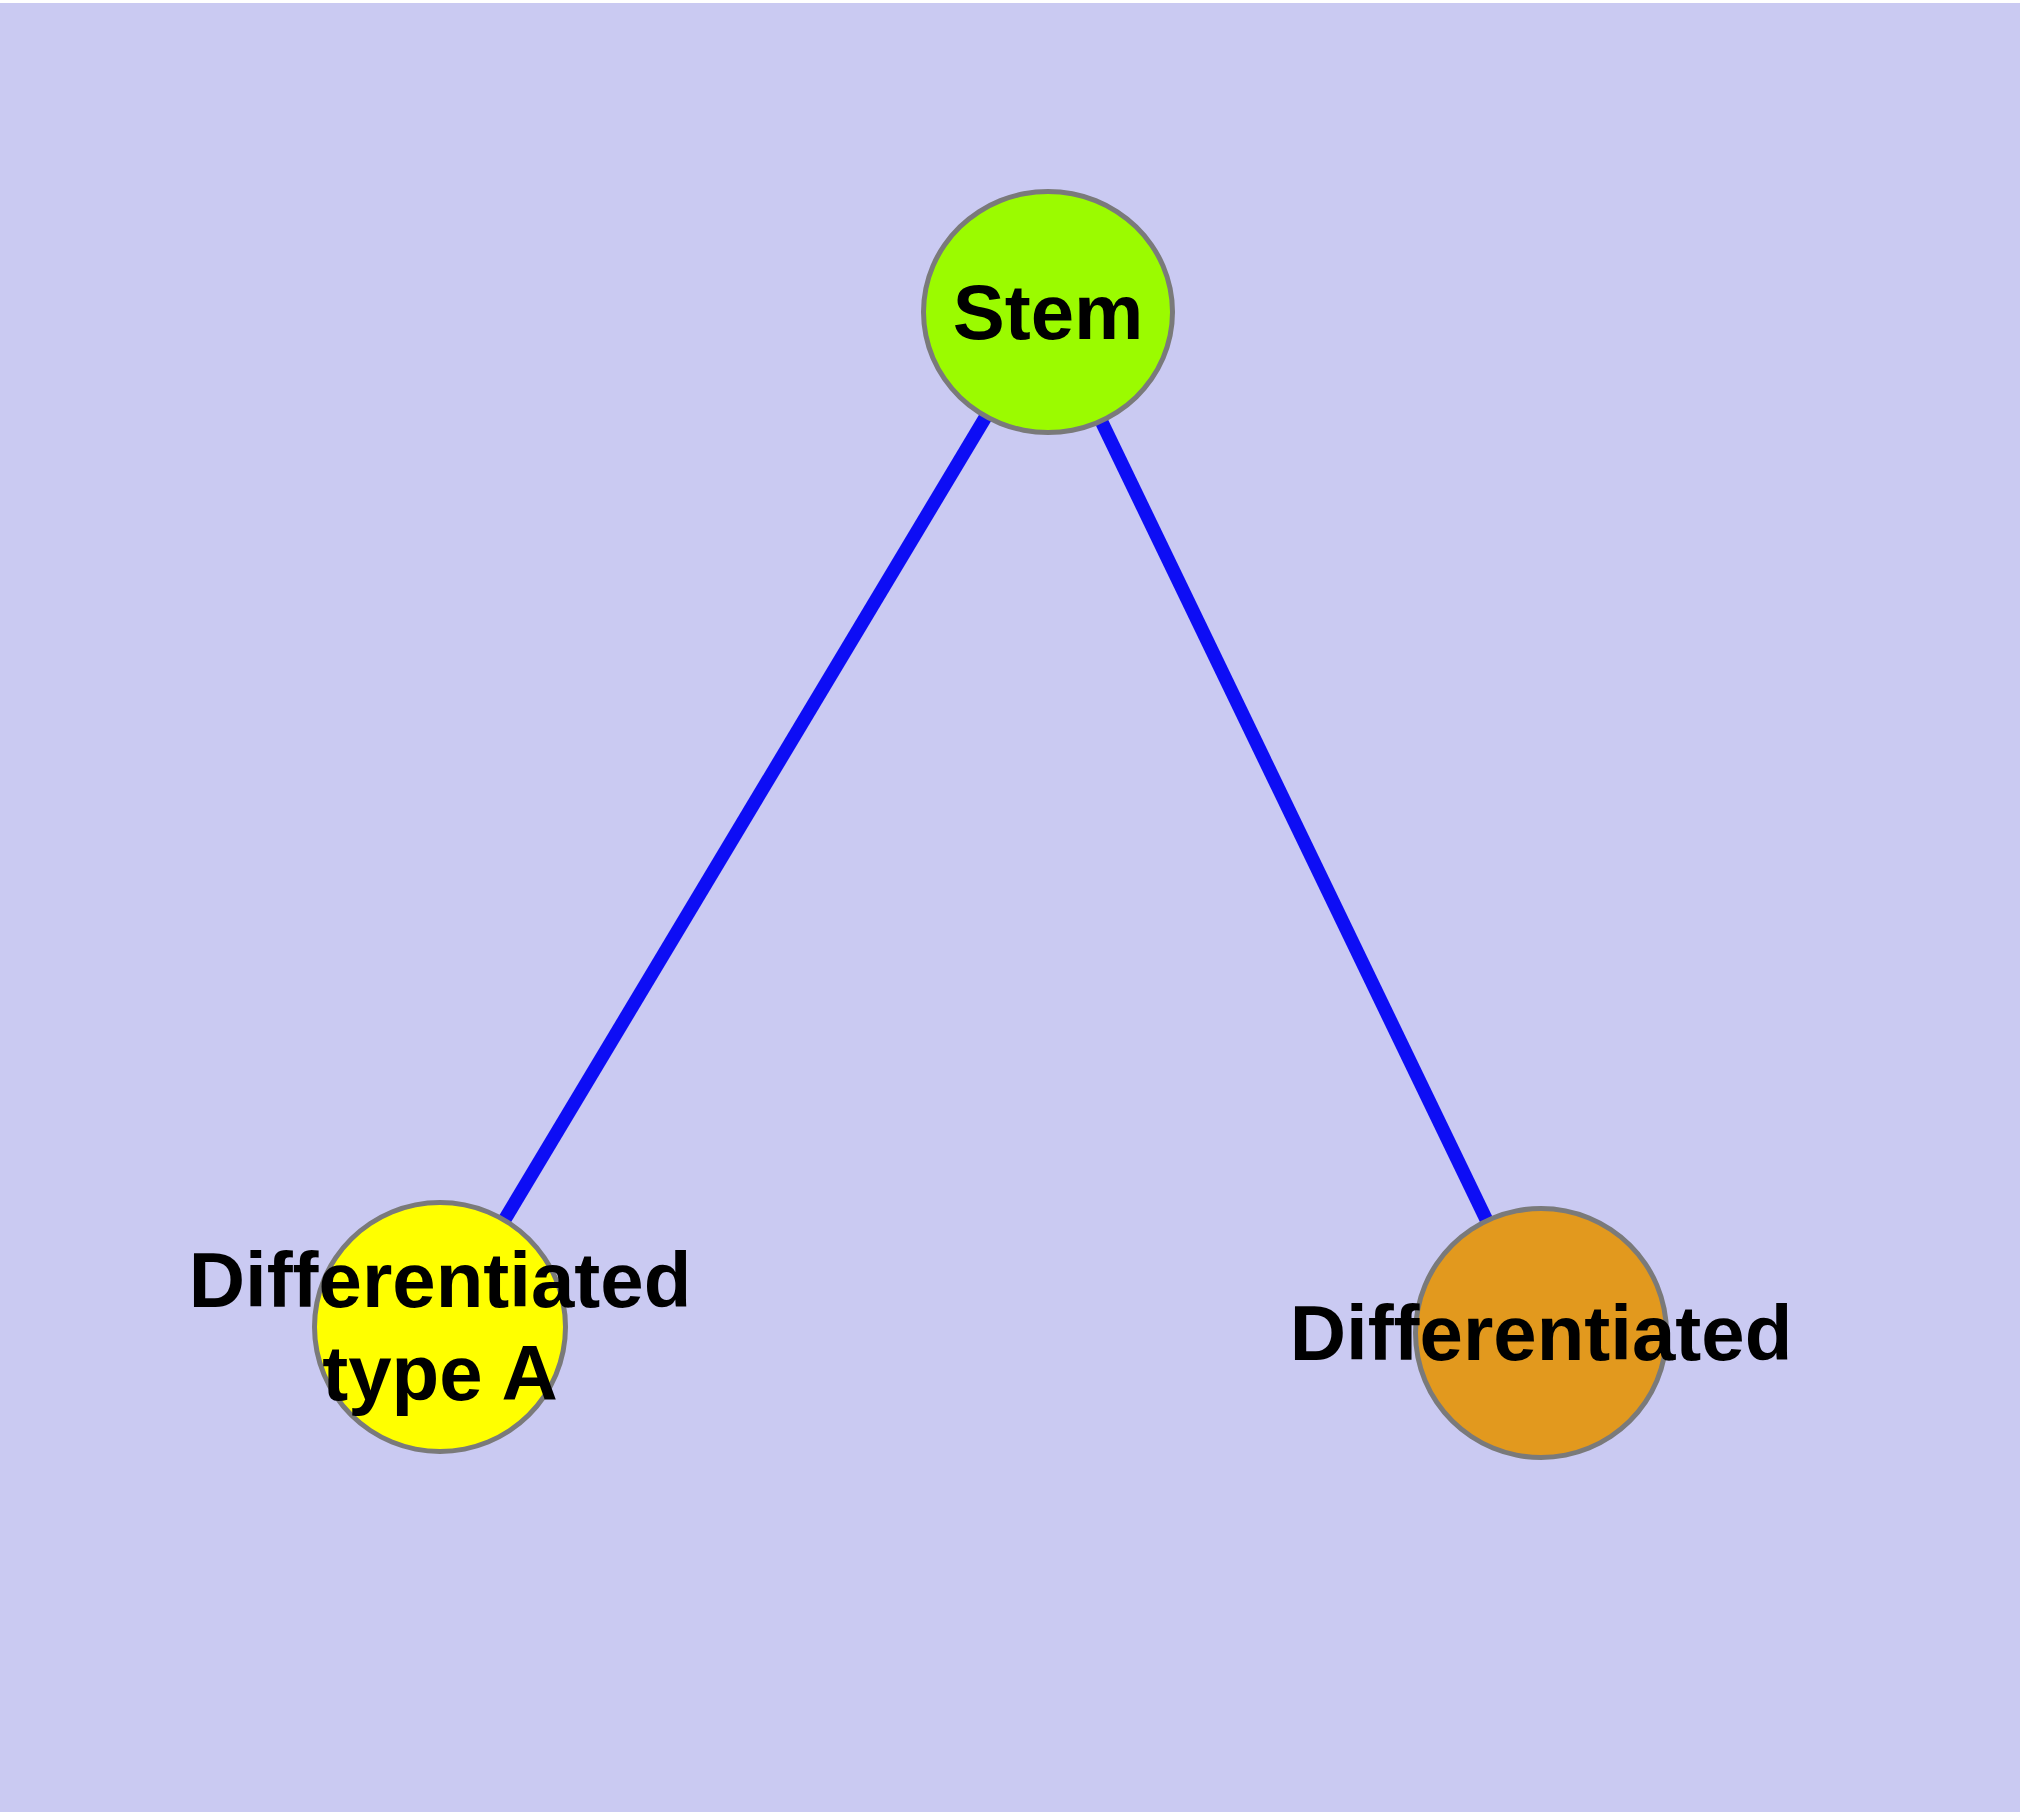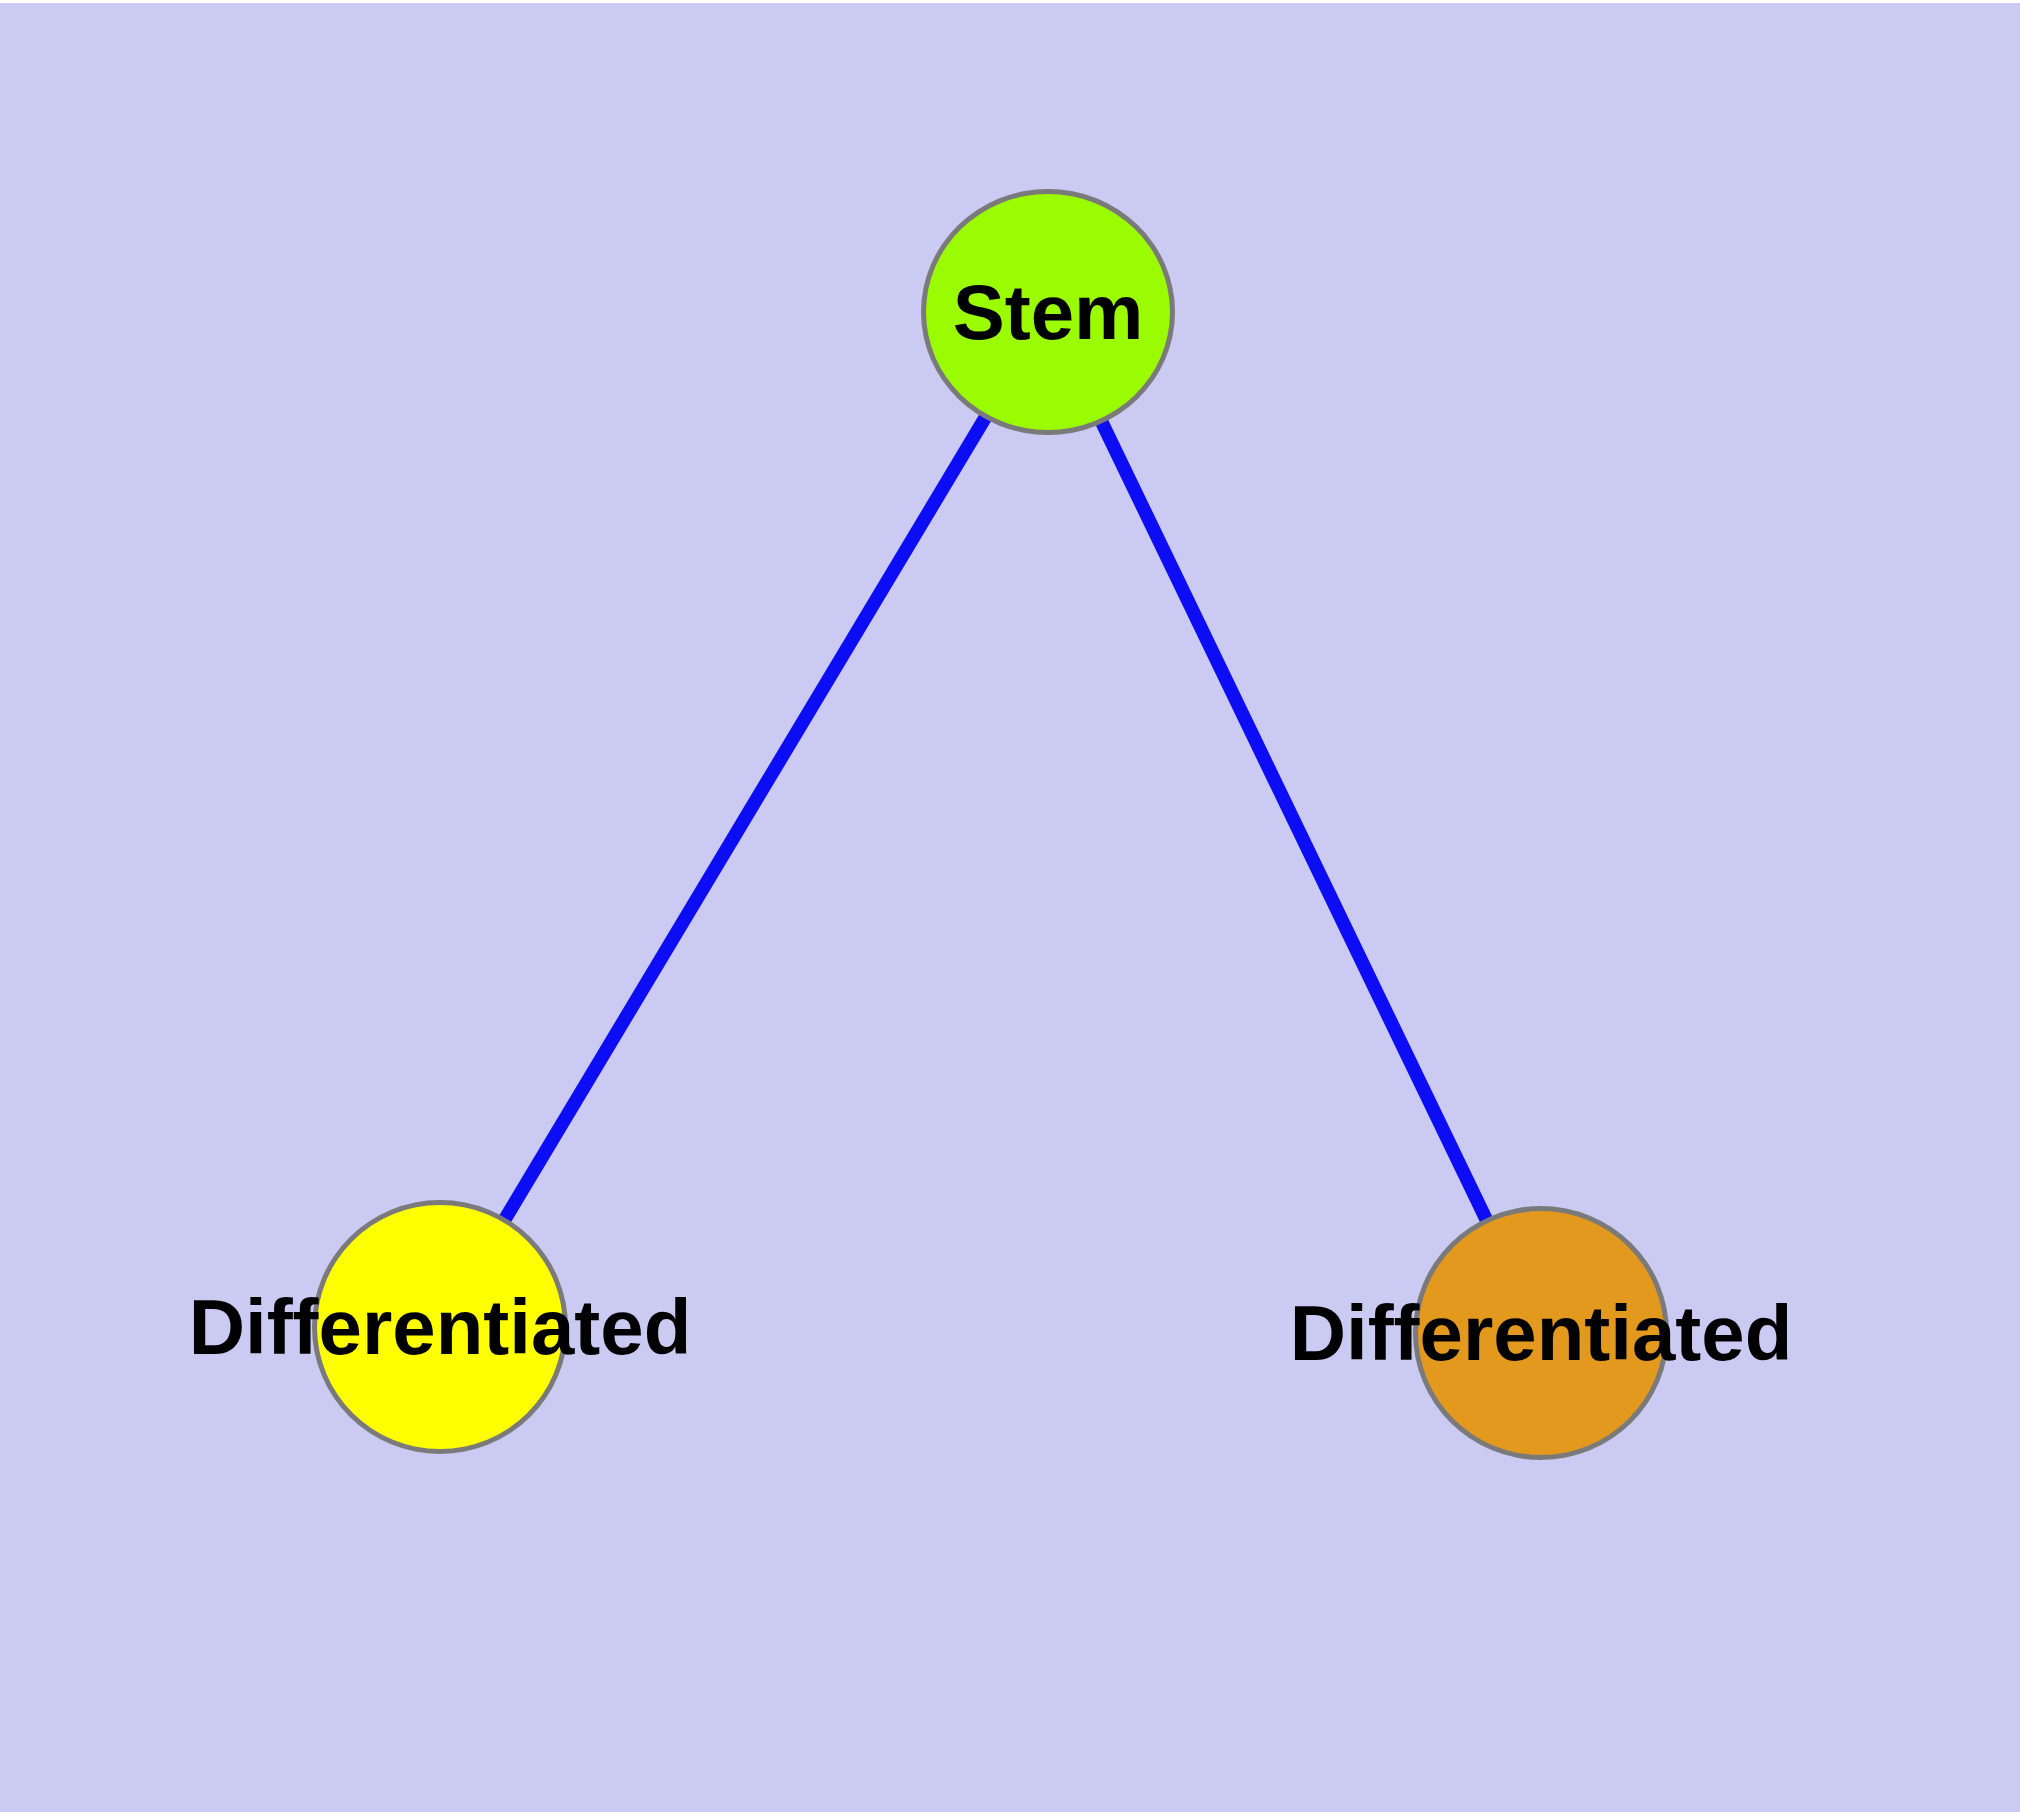--- a/index.html
+++ b/index.html
@@ -59,20 +59,21 @@
   <div class="node" style="left: 921px; top: 189px; width: 254px; height: 246px; background: rgb(155, 251, 0); border-color: rgb(122, 122, 122); border-width: 5.1px;"></div>
   <div class="node" style="left: 312px; top: 1200px; width: 256px; height: 254px; background: rgb(255, 255, 0); border-color: rgb(122, 122, 122); border-width: 5.1px;"></div>
   <div class="node" style="left: 1413px; top: 1206px; width: 256px; height: 254px; background: rgb(226, 153, 30); border-color: rgb(122, 122, 122); border-width: 5.1px;"></div>
 
   <div class="node-label" style="left: 1048px; top: 312px; color: rgb(0, 0, 0); font-size: 78px;">
     <span>Stem</span>
   </div>
 
   <div class="node-label" style="left: 440px; top: 1327px; color: rgb(0, 0, 0); font-size: 78px;">
     <span>Differentiated</span><br>
+    <span>type A</span>
   </div>
 
   <div class="node-label" style="left: 1541px; top: 1333px; color: rgb(0, 0, 0); font-size: 78px;">
     <span>Differentiated</span><br>
   </div>
 
   <div class="top-strip" style="height: 3.4px; background: rgb(255, 255, 255);"></div>
 
 </div>
 

